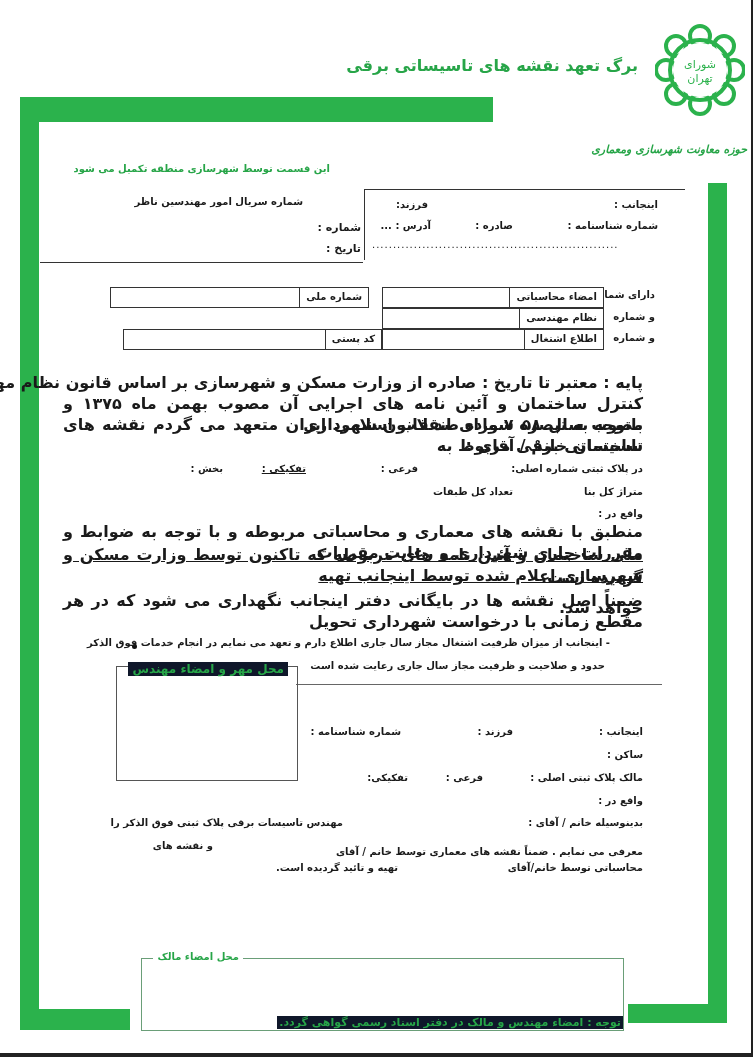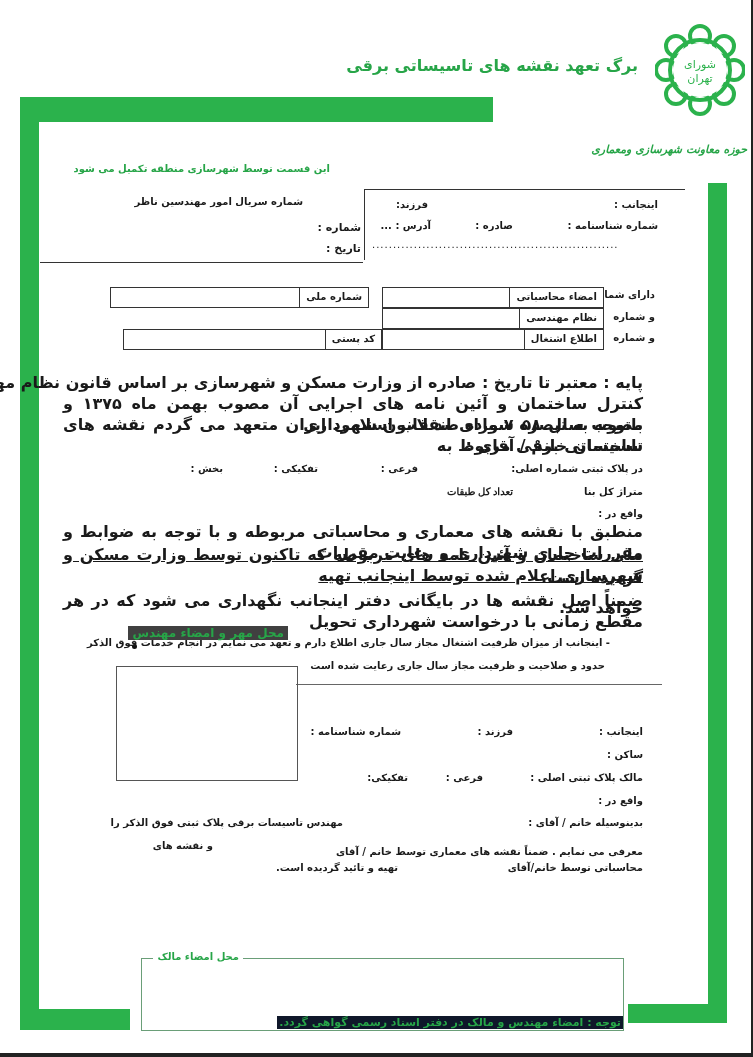--- a/index.html
+++ b/index.html
@@ -87,39 +87,39 @@
   <span class="lbl">کد پستی</span>
 </div>
 
 <div class="para" style="top:372px;white-space:nowrap;">پایه :      معتبر تا تاریخ :             صادره از وزارت مسکن و شهرسازی بر اساس قانون نظام مهندسی و</div>
 <div class="para" style="top:393px;">کنترل ساختمان و آئین نامه های اجرایی آن مصوب بهمن ماه ۱۳۷۵ و باتوجه به تبصره ۷ ماده صد قانون شهرداری</div>
 <div class="para" style="top:414px;">مصوب سال ۵۸ شورای انقلاب اسلامی ایران متعهد می گردم نقشه های تاسیساتی برقی مربوط به</div>
 <div class="para" style="top:435px;">ساختمان خانمْ / آقای :</div>
 
 <div class="abs rtl b t10" style="right:110px;top:463px;">در پلاک ثبتی شماره اصلی:</div>
 <div class="abs rtl b t10" style="right:335px;top:463px;">فرعی :</div>
-<div class="abs rtl b t10" style="right:435px;top:463px;">تفکیکی :</div>
+<div class="abs rtl b t10" style="right:447px;top:463px;text-decoration:underline;">تفکیکی :</div>
 <div class="abs rtl b t10" style="right:530px;top:463px;">بخش :</div>
 <div class="abs rtl b t10" style="right:110px;top:486px;">متراژ کل بنا</div>
-<div class="abs rtl b t10" style="right:240px;top:486px;font-family:Liberation Serif, serif;">تعداد کل طبقات</div>
+<div class="abs rtl b t10" style="right:240px;top:486px;">تعداد کل طبقات</div>
 <div class="abs rtl b t10" style="right:110px;top:508px;">واقع در :</div>
 
 <div class="para" style="top:521px;">منطبق با نقشه های معماری و محاسباتی مربوطه و با توجه به ضوابط و مقررات جاری شهرداری و رعایت مقررات</div>
 <div class="para" style="top:544px;text-decoration:underline;">ملی ساختمان و آئین نامه های مربوطه که تاکنون توسط وزارت مسکن و شهرسازی اعلام شده توسط اینجانب تهیه</div>
 <div class="para" style="top:567px;">گردیده است.</div>
 <div class="para" style="top:590px;">ضمناً اصل نقشه ها در بایگانی دفتر اینجانب نگهداری می شود که در هر مقطع زمانی با درخواست شهرداری تحویل</div>
 <div class="para" style="top:597px;">خواهد شد.</div>
 
 <div class="abs" style="left:132px;top:644px;width:5px;height:5px;border-radius:50%;background:#111;"></div>
 <div class="abs rtl b t10" style="right:143px;top:637px;">- اینجانب از میزان ظرفیت اشتغال مجاز سال جاری اطلاع دارم و تعهد می نمایم در انجام خدمات فوق الذکر</div>
 <div class="abs rtl b t10" style="right:148px;top:660px;">حدود و صلاحیت و ظرفیت مجاز سال جاری رعایت شده است</div>
 <div class="abs" style="left:296px;top:684px;width:366px;height:1px;background:#666;"></div>
 
 <div class="abs" style="left:116px;top:666px;width:180px;height:113px;border:1px solid #555;"></div>
-<div class="abs rtl green b" style="right:465px;top:626px;font-size:12px;background:#404040;padding:0 4px;">محل مهر و امضاء مهندس</div>
+<div class="abs rtl green b" style="right:465px;top:662px;font-size:12px;background:#0f172a;padding:0 4px;">محل مهر و امضاء مهندس</div>
 
 <div class="abs rtl b t10" style="right:110px;top:726px;">اینجانب :</div>
 <div class="abs rtl b t10" style="right:240px;top:726px;">فرزند :</div>
 <div class="abs rtl b t10" style="right:352px;top:726px;">شماره شناسنامه :</div>
 <div class="abs rtl b t10" style="right:110px;top:749px;">ساکن :</div>
 <div class="abs rtl b t10" style="right:110px;top:772px;">مالک پلاک ثبتی اصلی :</div>
 <div class="abs rtl b t10" style="right:270px;top:772px;">فرعی :</div>
 <div class="abs rtl b t10" style="right:345px;top:772px;">تفکیکی:</div>
 <div class="abs rtl b t10" style="right:110px;top:795px;">واقع در :</div>
 

